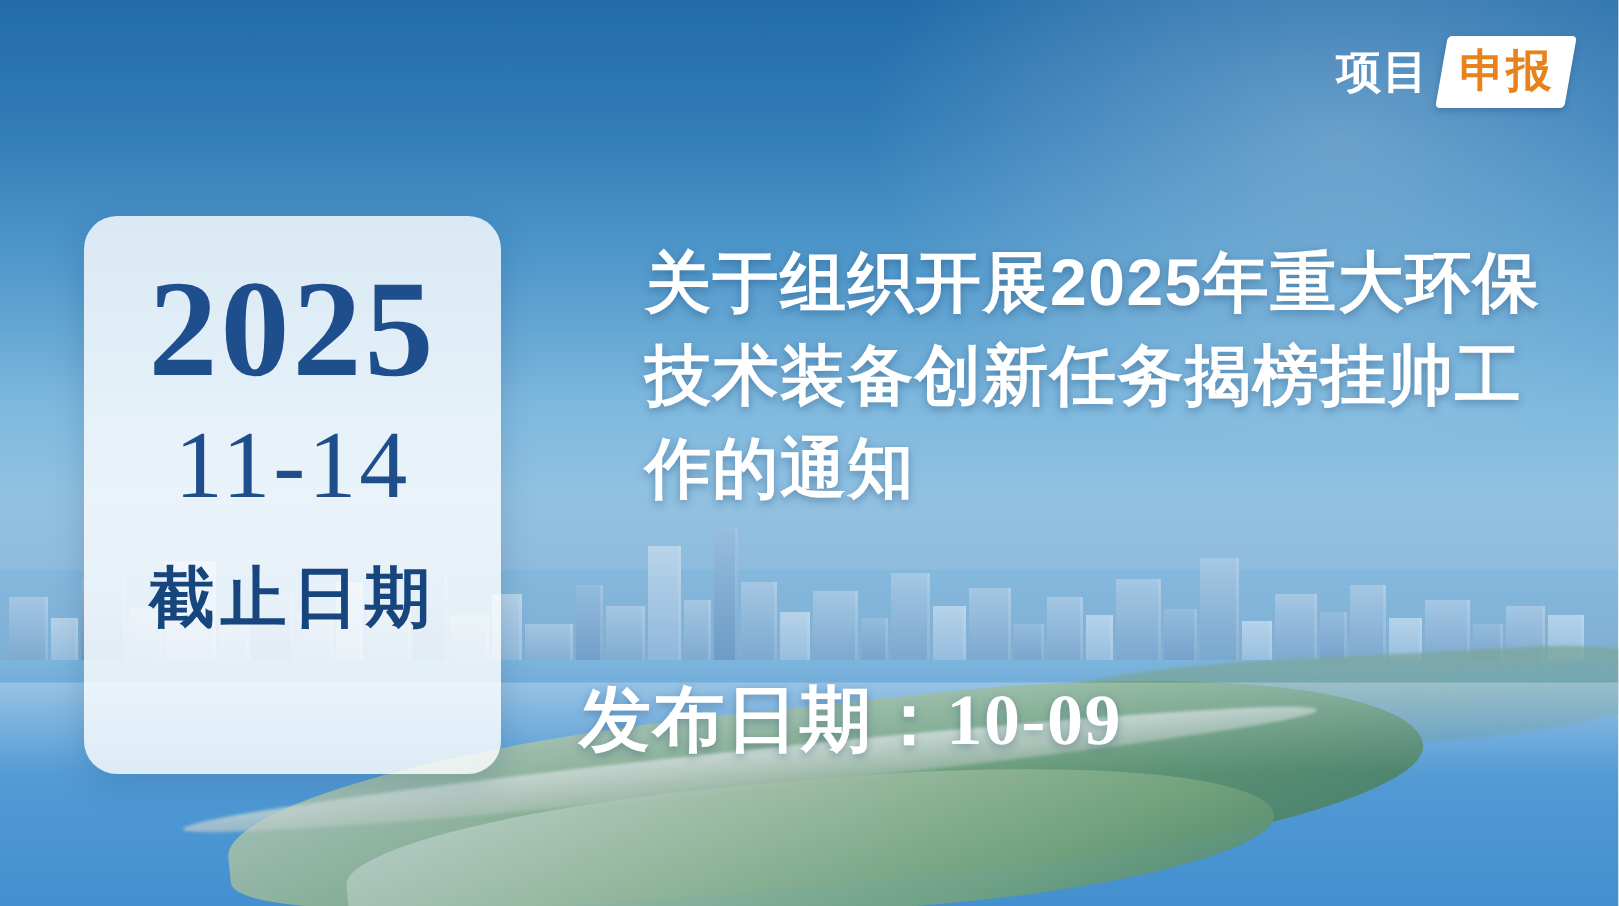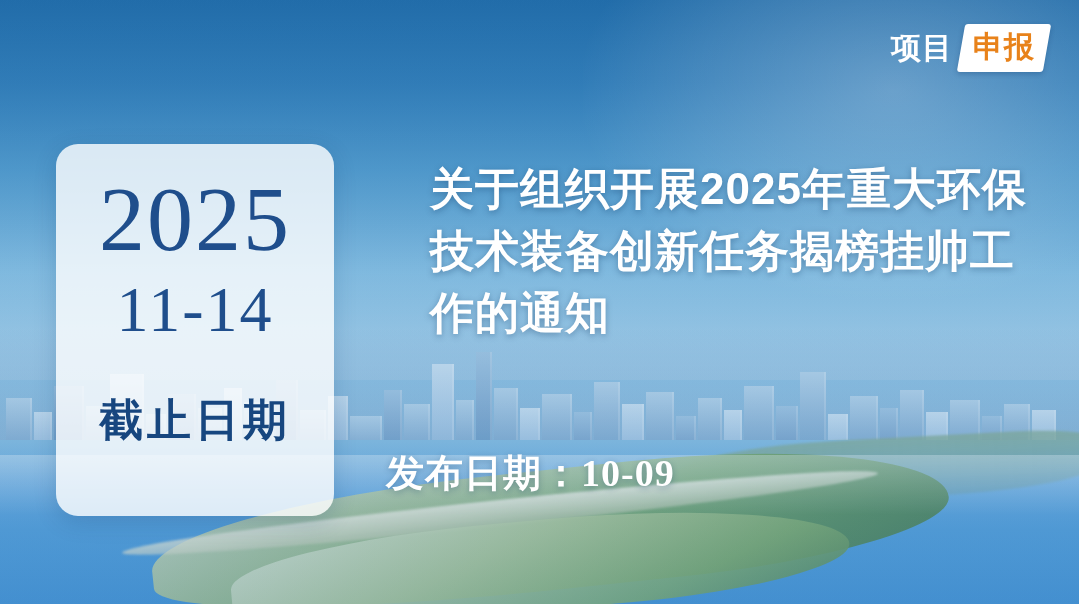--- a/index.html
+++ b/index.html
@@ -179,39 +179,39 @@
     justify-content: flex-start;
     padding-top: 26px;
     box-sizing: border-box;
   }
   .date-year {
     font-family: "Liberation Serif", serif;
     font-size: 92px;
     line-height: 98px;
     color: #1f4e8c;
     letter-spacing: 2px;
-    font-weight: 400;
+    font-weight: 700;
   }
   .date-day {
     font-family: "Liberation Serif", serif;
     font-size: 64px;
     line-height: 92px;
     color: #1f4e8c;
     letter-spacing: 2px;
     font-weight: 400;
     margin-top: -4px;
   }
   .date-label {
     font-family: "Liberation Serif", serif;
     font-size: 44px;
     line-height: 50px;
     color: #17467f;
     font-weight: 700;
     letter-spacing: 4px;
-    margin-top: 40px;
+    margin-top: 18px;
   }
 
   
   .title {
     position: absolute;
     left: 382px;
     top: 158px;
     width: 625px;
     color: #ffffff;
     font-size: 44px;
@@ -225,21 +225,21 @@
     position: absolute;
     left: 386px;
     top: 448px;
     display: flex;
     align-items: center;
     gap: 26px;
   }
   .pubdate {
     font-family: "Liberation Serif", serif;
     color: #ffffff;
-    font-size: 38px;
+    font-size: 48px;
     font-weight: 700;
     letter-spacing: 1px;
     text-shadow: 0 2px 6px rgba(8,45,90,0.3);
     white-space: nowrap;
   }
   .status-pill {
     background: linear-gradient(180deg, #f3ad4e 0%, #eda03a 55%, #e8962c 100%);
     color: #ffffff;
     font-size: 38px;
     font-weight: 700;

